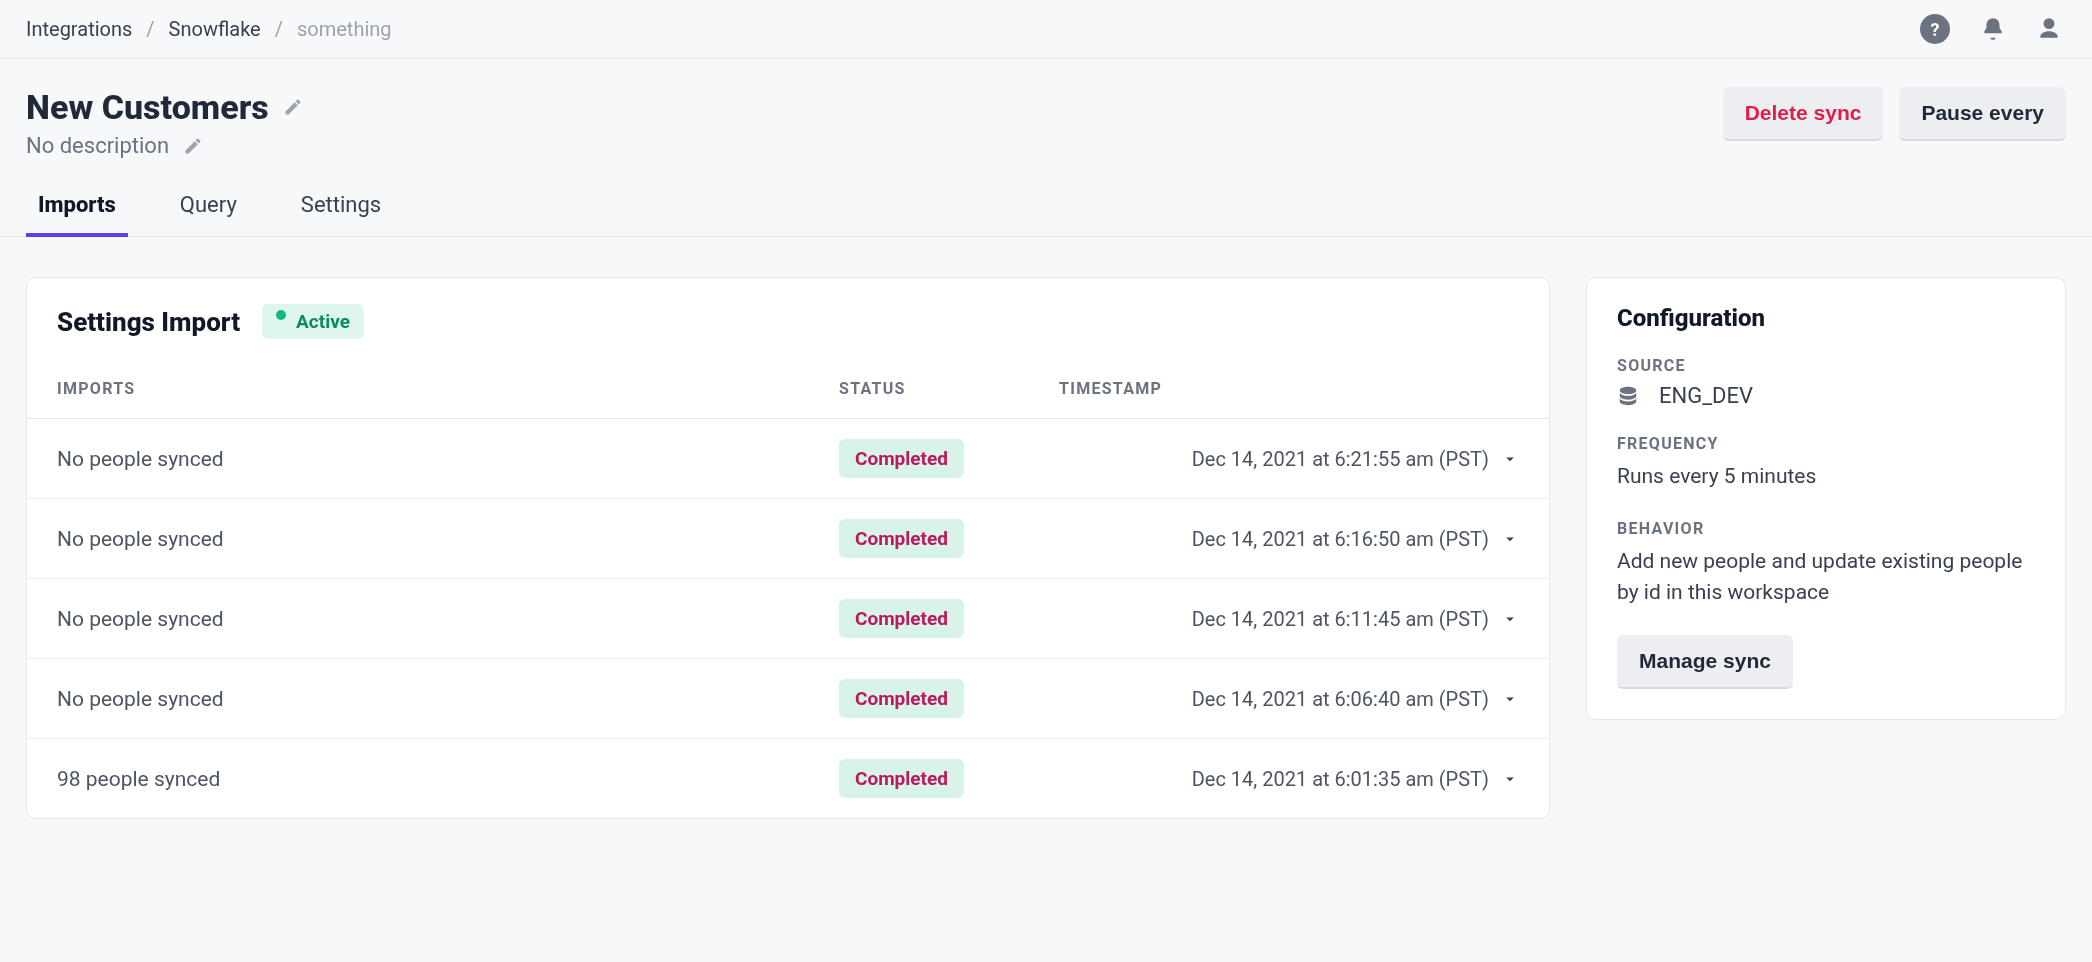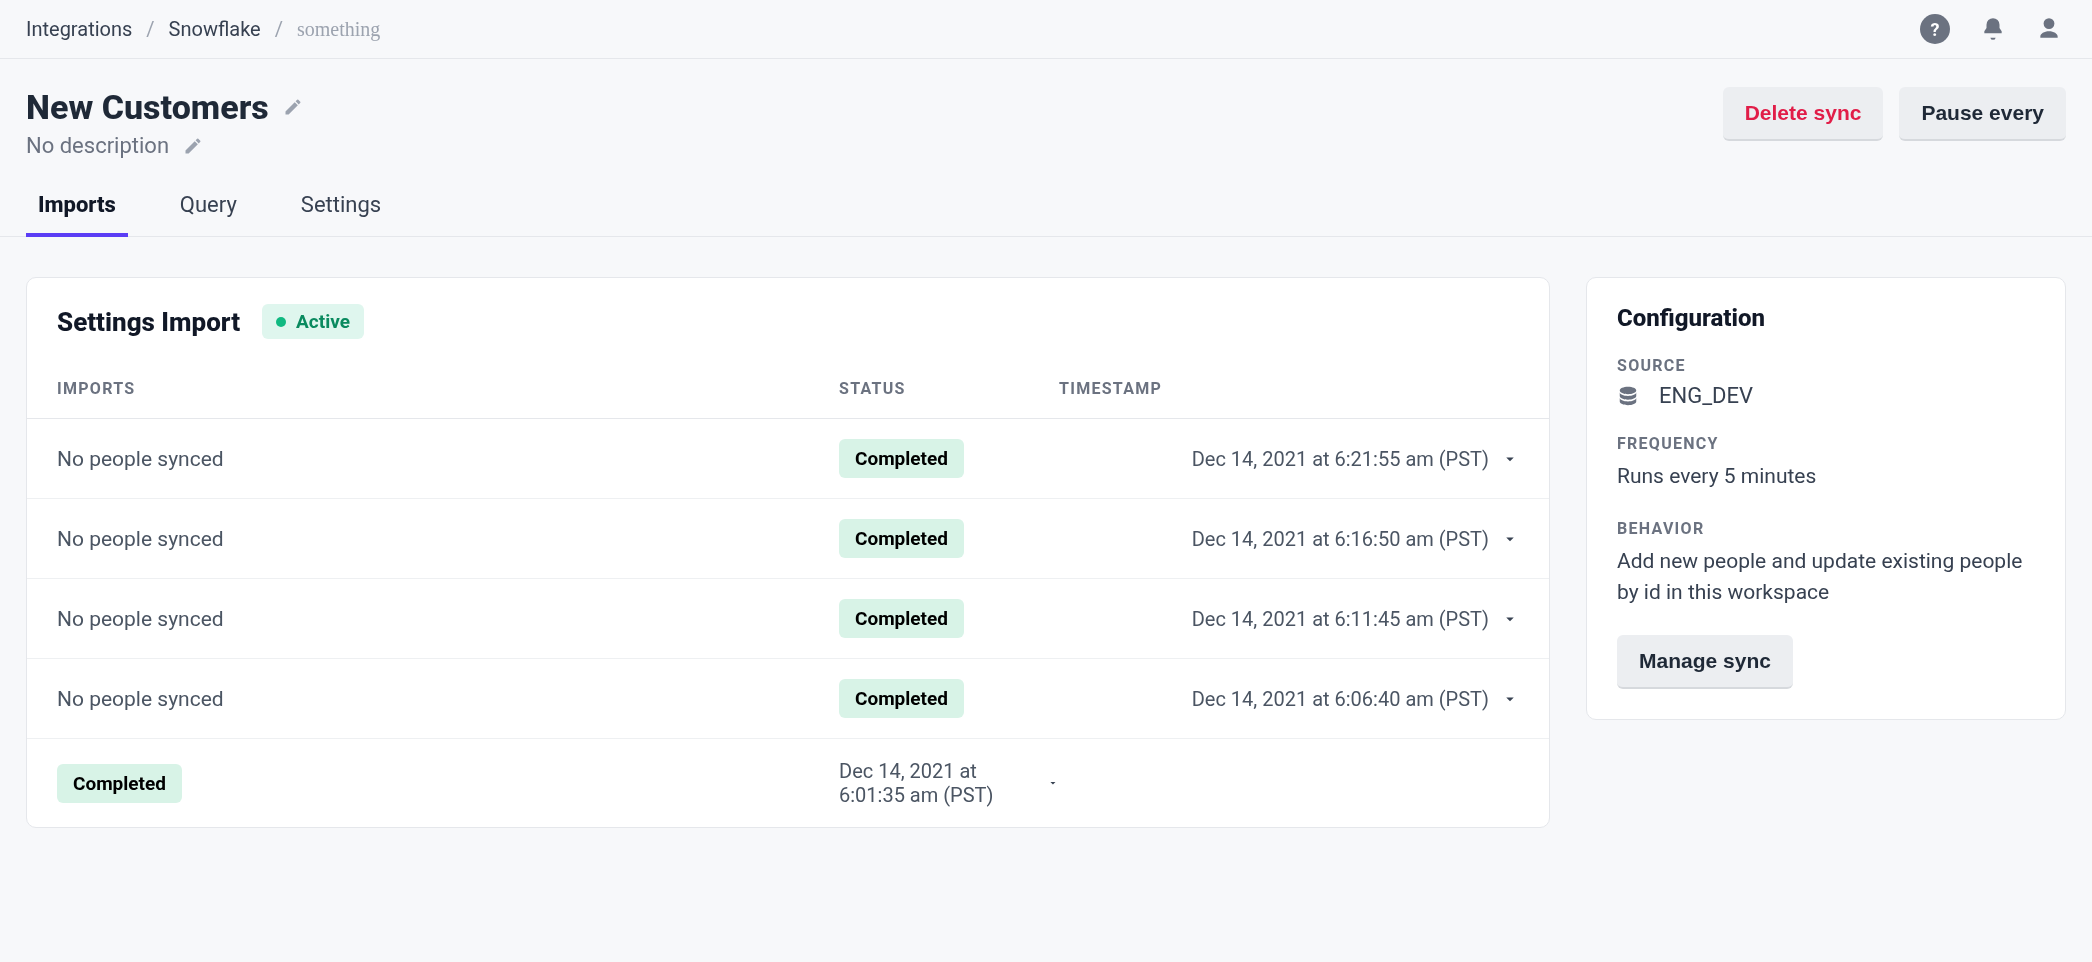--- a/index.html
+++ b/index.html
@@ -16,21 +16,21 @@
     display: flex;
     align-items: center;
     justify-content: space-between;
     padding: 14px 26px;
     border-bottom: 1px solid #e5e7eb;
     background: #f7f8fa;
   }
   .breadcrumbs { display: flex; align-items: center; gap: 14px; color: #374151; font-size: 20px; }
   .breadcrumbs a { color: #374151; text-decoration: none; cursor: pointer; }
   .breadcrumbs .sep { color: #9ca3af; }
-  .breadcrumbs .current { color: #9ca3af; font-family: Liberation Serif, serif; }
+  .breadcrumbs .current { color: #9ca3af; }
 
   .topbar-icons { display: flex; align-items: center; gap: 30px; padding-right: 4px; }
   .circle-icon {
     width: 30px; height: 30px; border-radius: 50%; background: #6b7280; color: #fff;
     display: inline-flex; align-items: center; justify-content: center; font-weight: bold; cursor: pointer;
     font-size: 18px;
   }
   .plain-icon { width: 26px; height: 26px; fill: #6b7280; cursor: pointer; }
 
   
@@ -89,21 +89,21 @@
     border: 1px solid #e5e7eb;
     border-radius: 10px;
   }
 
   
   .panel-head { display: flex; align-items: center; gap: 22px; padding: 26px 30px 30px 30px; }
   .panel-title { font-size: 26px; font-weight: 800; }
   .badge {
     background: #dff6ee; color: #0a8a5f;
     border-radius: 6px; padding: 6px 14px; font-weight: 700; font-size: 19px;
-    display: inline-flex; align-items: center; gap: 10px;
+    display: inline-flex; align-items: flex-start; gap: 10px;
   }
   .badge-dot { width: 10px; height: 10px; border-radius: 50%; background: #10b981; display: inline-block; }
 
   .tbl-head {
     display: grid;
     grid-template-columns: 1fr 220px 460px;
     padding: 10px 30px 20px 30px;
     font-size: 16px;
     letter-spacing: .08em;
     color: #6b7280;
@@ -116,21 +116,21 @@
   .row {
     display: grid;
     grid-template-columns: 1fr 220px 460px;
     align-items: center;
     padding: 20px 30px;
     border-bottom: 1px solid #eef0f2;
   }
   .row:last-child { border-bottom: none; }
   .cell-imports { color: #4b5563; font-size: 21px; }
   .status-pill {
-    background: #d8f3e7; color: #000000; font-weight: 700;
+    background: #d8f3e7; color: #be185d; font-weight: 700;
     padding: 8px 16px; border-radius: 6px; font-size: 19px;
     display: inline-block;
   }
   .cell-ts { display: flex; justify-content: flex-end; align-items: center; gap: 12px; color: #4b5563; font-size: 20px; cursor: pointer; }
   .chev { width: 18px; height: 18px; fill: #374151; }
 
   
   .config { padding: 26px 30px 30px 30px; }
   .config-title { font-size: 24px; font-weight: 800; margin-bottom: 24px; }
   .config-label { font-size: 16px; letter-spacing: .08em; color: #6b7280; font-weight: 700; margin-bottom: 8px; }
@@ -241,20 +241,21 @@
       <span class="cell-imports">No people synced</span>
       <span><span class="status-pill">Completed</span></span>
       <span class="cell-ts">
         <span>Dec 14, 2021 at 6:06:40 am (PST)</span>
         <svg class="chev" viewBox="0 0 24 24">
             <path d="M7 10l5 5 5-5z"></path>
           </svg>
       </span>
     </div>
     <div class="row">
+      <span class="cell-imports">98 people synced</span>
       <span><span class="status-pill">Completed</span></span>
       <span class="cell-ts">
         <span>Dec 14, 2021 at 6:01:35 am (PST)</span>
         <svg class="chev" viewBox="0 0 24 24">
             <path d="M7 10l5 5 5-5z"></path>
           </svg>
       </span>
     </div>
   </div>
 

